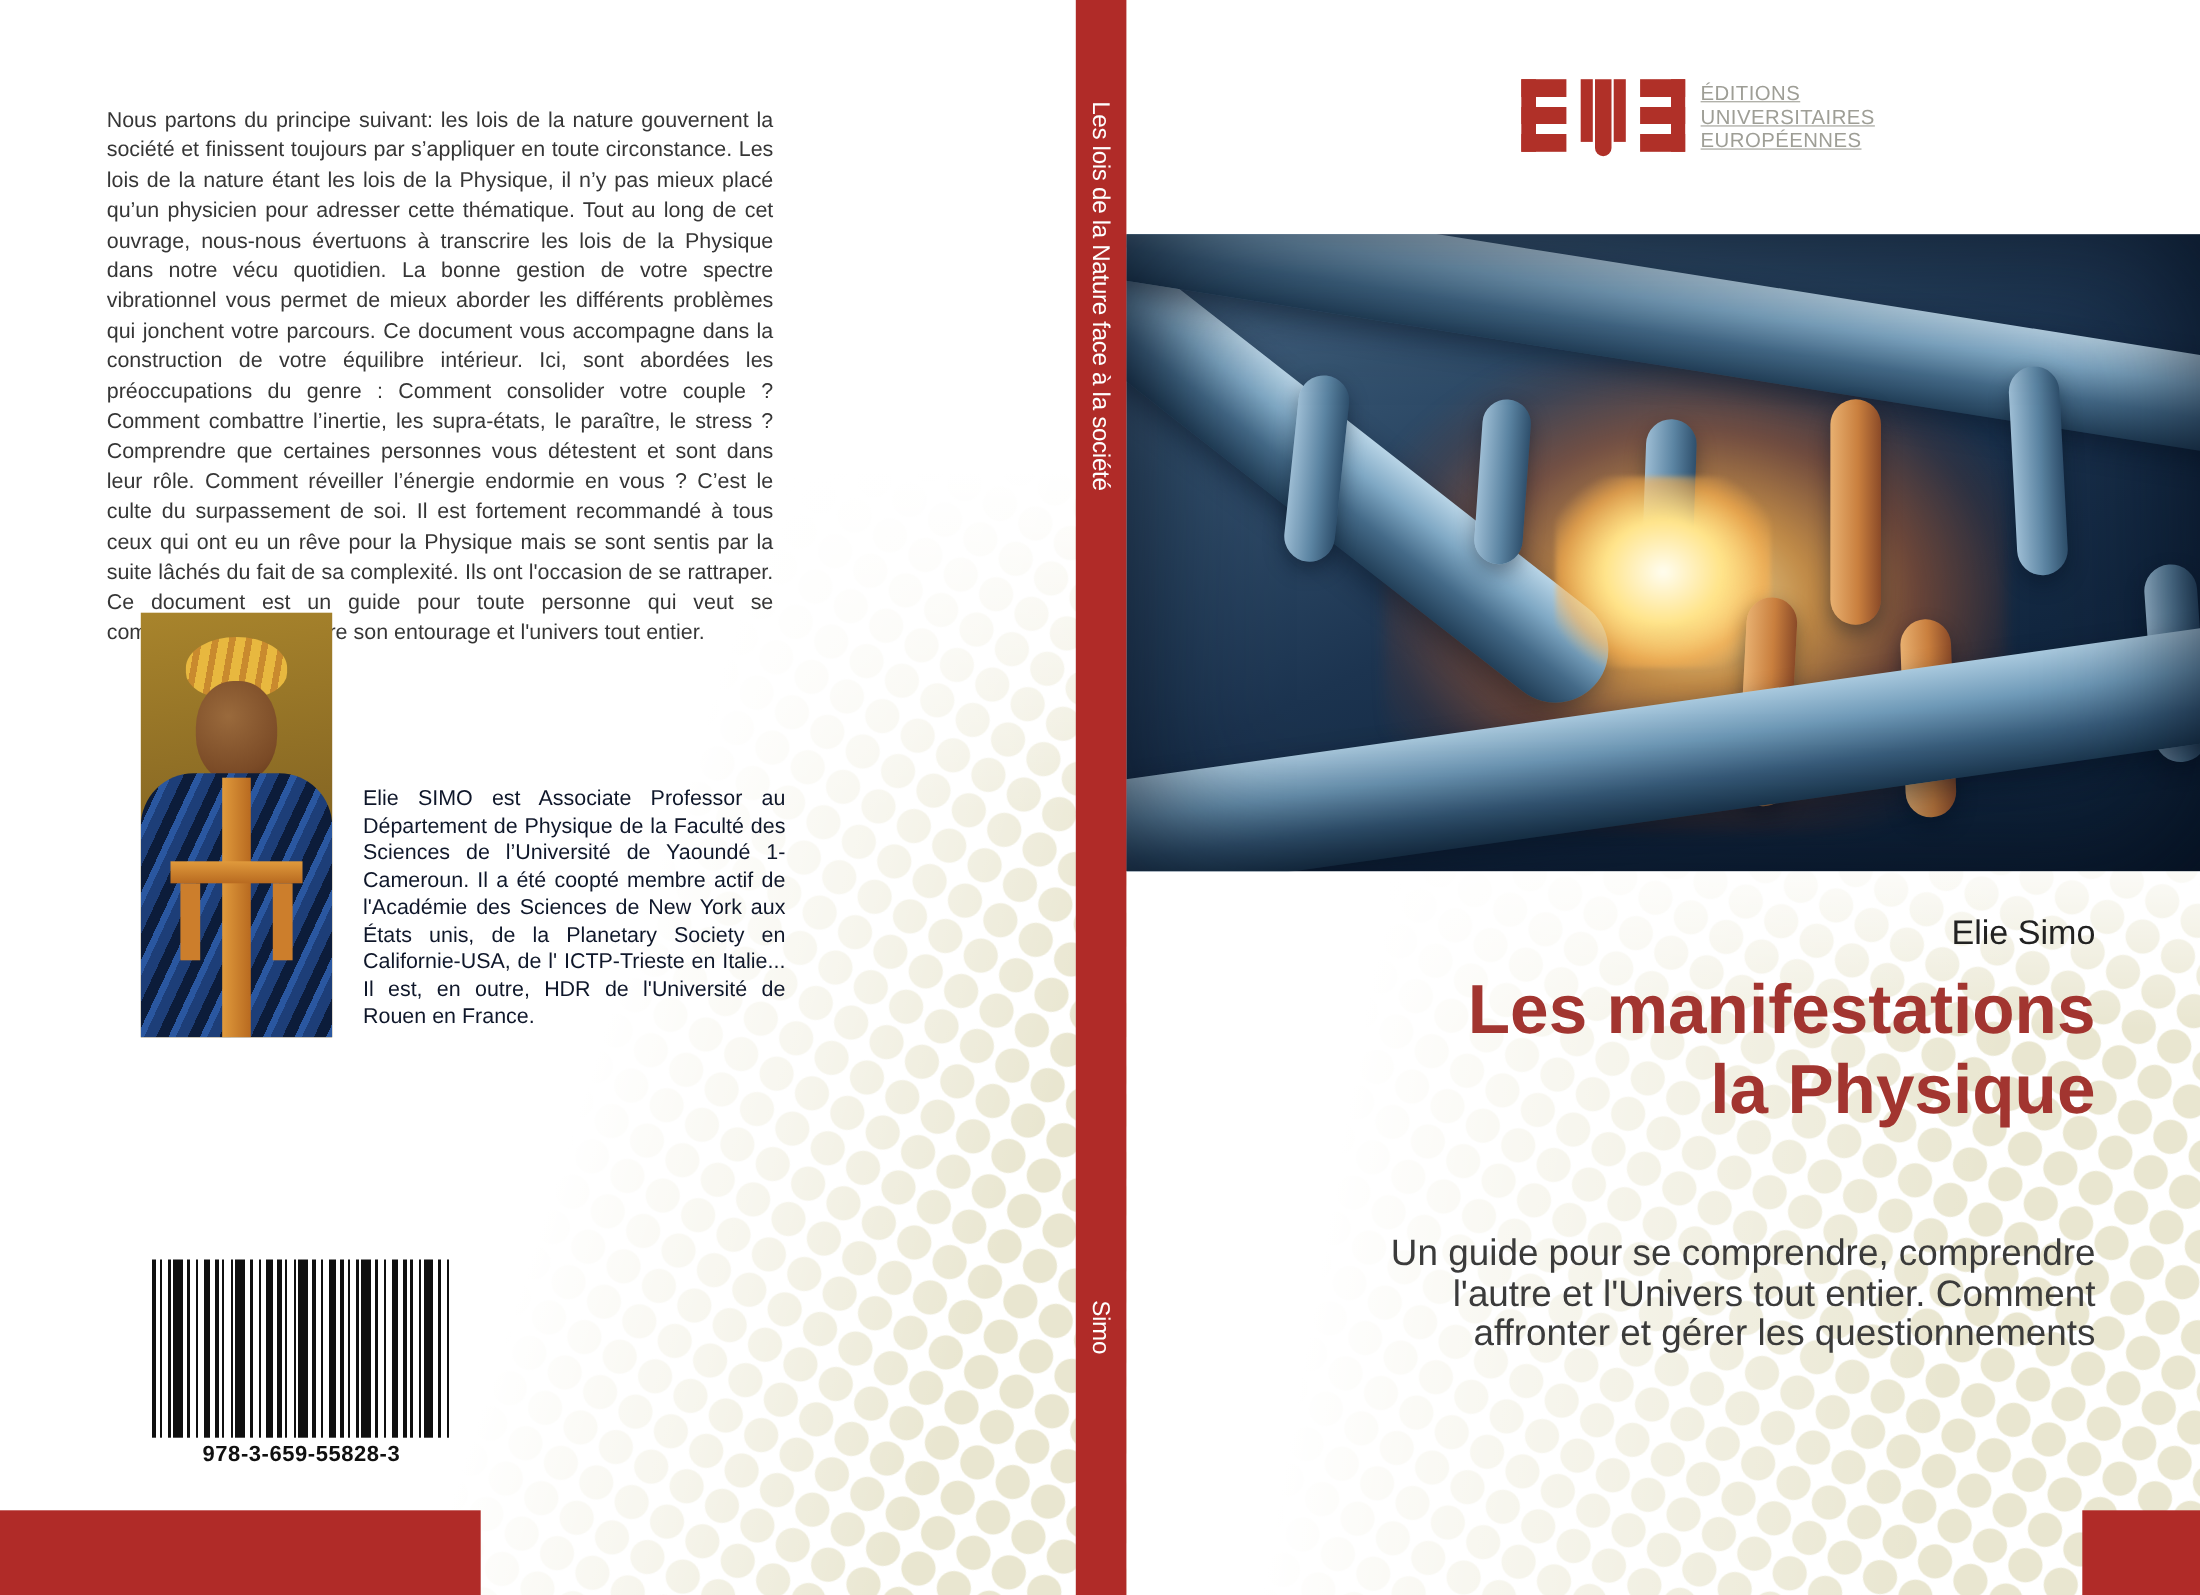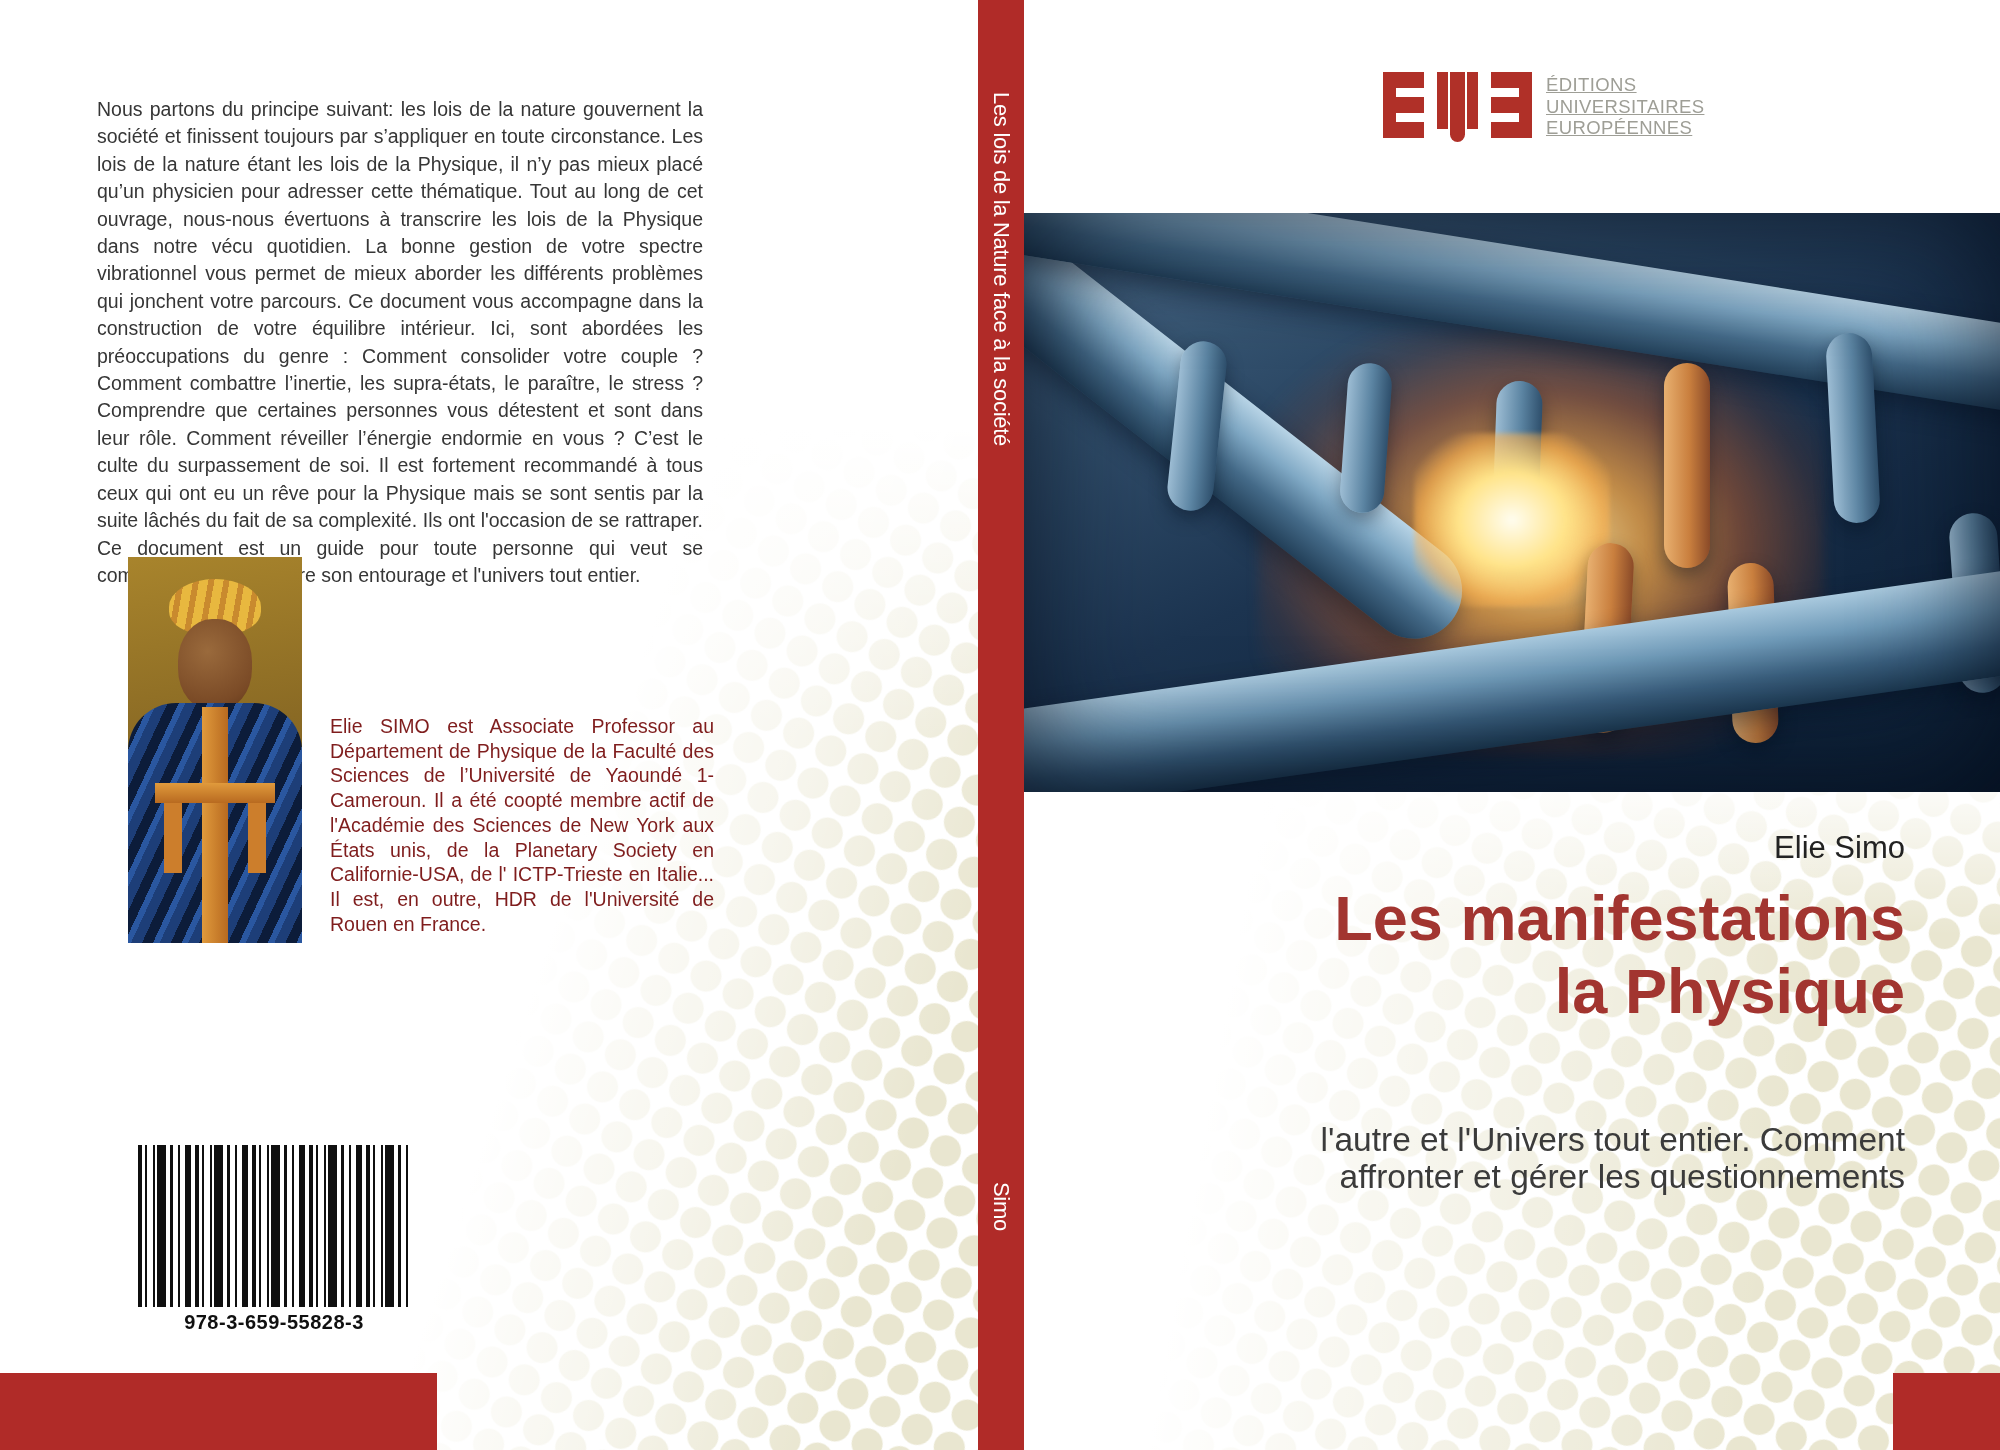--- a/index.html
+++ b/index.html
@@ -20,21 +20,21 @@
   .fade-back{background-image:
       linear-gradient(108deg,#fff 36%,rgba(255,255,255,.65) 56%,rgba(255,255,255,0) 82%),
       linear-gradient(to bottom,#fff 0%,rgba(255,255,255,0) 30%);}
   .fade-front{background-image:
       linear-gradient(100deg,#fff 22%,rgba(255,255,255,.55) 46%,rgba(255,255,255,0) 76%),
       linear-gradient(to bottom,rgba(255,255,255,.85) 0%,rgba(255,255,255,0) 22%);}
   
   .blurb{position:absolute;left:97px;top:96px;width:606px;margin:0;z-index:5;
          font-size:19.5px;line-height:27.4px;text-align:justify;color:#363636;}
   .bio{position:absolute;left:330px;top:714px;width:384px;margin:0;z-index:5;
-       font-size:19.5px;line-height:24.7px;text-align:justify;color:#7f1d1d;}
+       font-size:19.5px;line-height:24.7px;text-align:justify;color:#0f172a;}
   
   .photo{position:absolute;left:128px;top:557px;width:174px;height:386px;z-index:5;overflow:hidden;
          background:linear-gradient(170deg,#a8842c 0%,#8a6a24 45%,#6f5620 100%);}
   .photo .cap{position:absolute;left:41px;top:22px;width:92px;height:56px;border-radius:50% 50% 42% 42%;
          background:repeating-linear-gradient(100deg,#e8b83f 0 9px,#c98a2e 9px 15px);}
   .photo .face{position:absolute;left:50px;top:62px;width:74px;height:92px;border-radius:46%;
          background:radial-gradient(circle at 40% 35%,#9a6a3c 0%,#7a4a26 70%,#5e3619 100%);}
   .photo .body{position:absolute;left:0;top:146px;width:174px;height:240px;border-radius:48px 48px 0 0;
          background:repeating-linear-gradient(115deg,#1d3e78 0 10px,#0c1c3a 10px 20px,#2a57a0 20px 26px);}
   .photo .sash-v{position:absolute;left:74px;top:150px;width:26px;height:236px;background:linear-gradient(to right,#e09a3c,#b86a20);}
@@ -185,20 +185,21 @@
     </div>
 
     <div class="author-name">Elie Simo</div>
 
     <h1 class="title">
       <span style="display:block">Les manifestations</span>
       <span style="display:block">la Physique</span>
     </h1>
 
     <p class="subtitle">
+      <span style="display:block">Un guide pour se comprendre, comprendre</span>
       <span style="display:block">l'autre et l'Univers tout entier. Comment</span>
       <span style="display:block">affronter et gérer les questionnements</span>
     </p>
 
     <div class="band-right"></div>
   </section>
 
 </div>
 
 </body></html>

